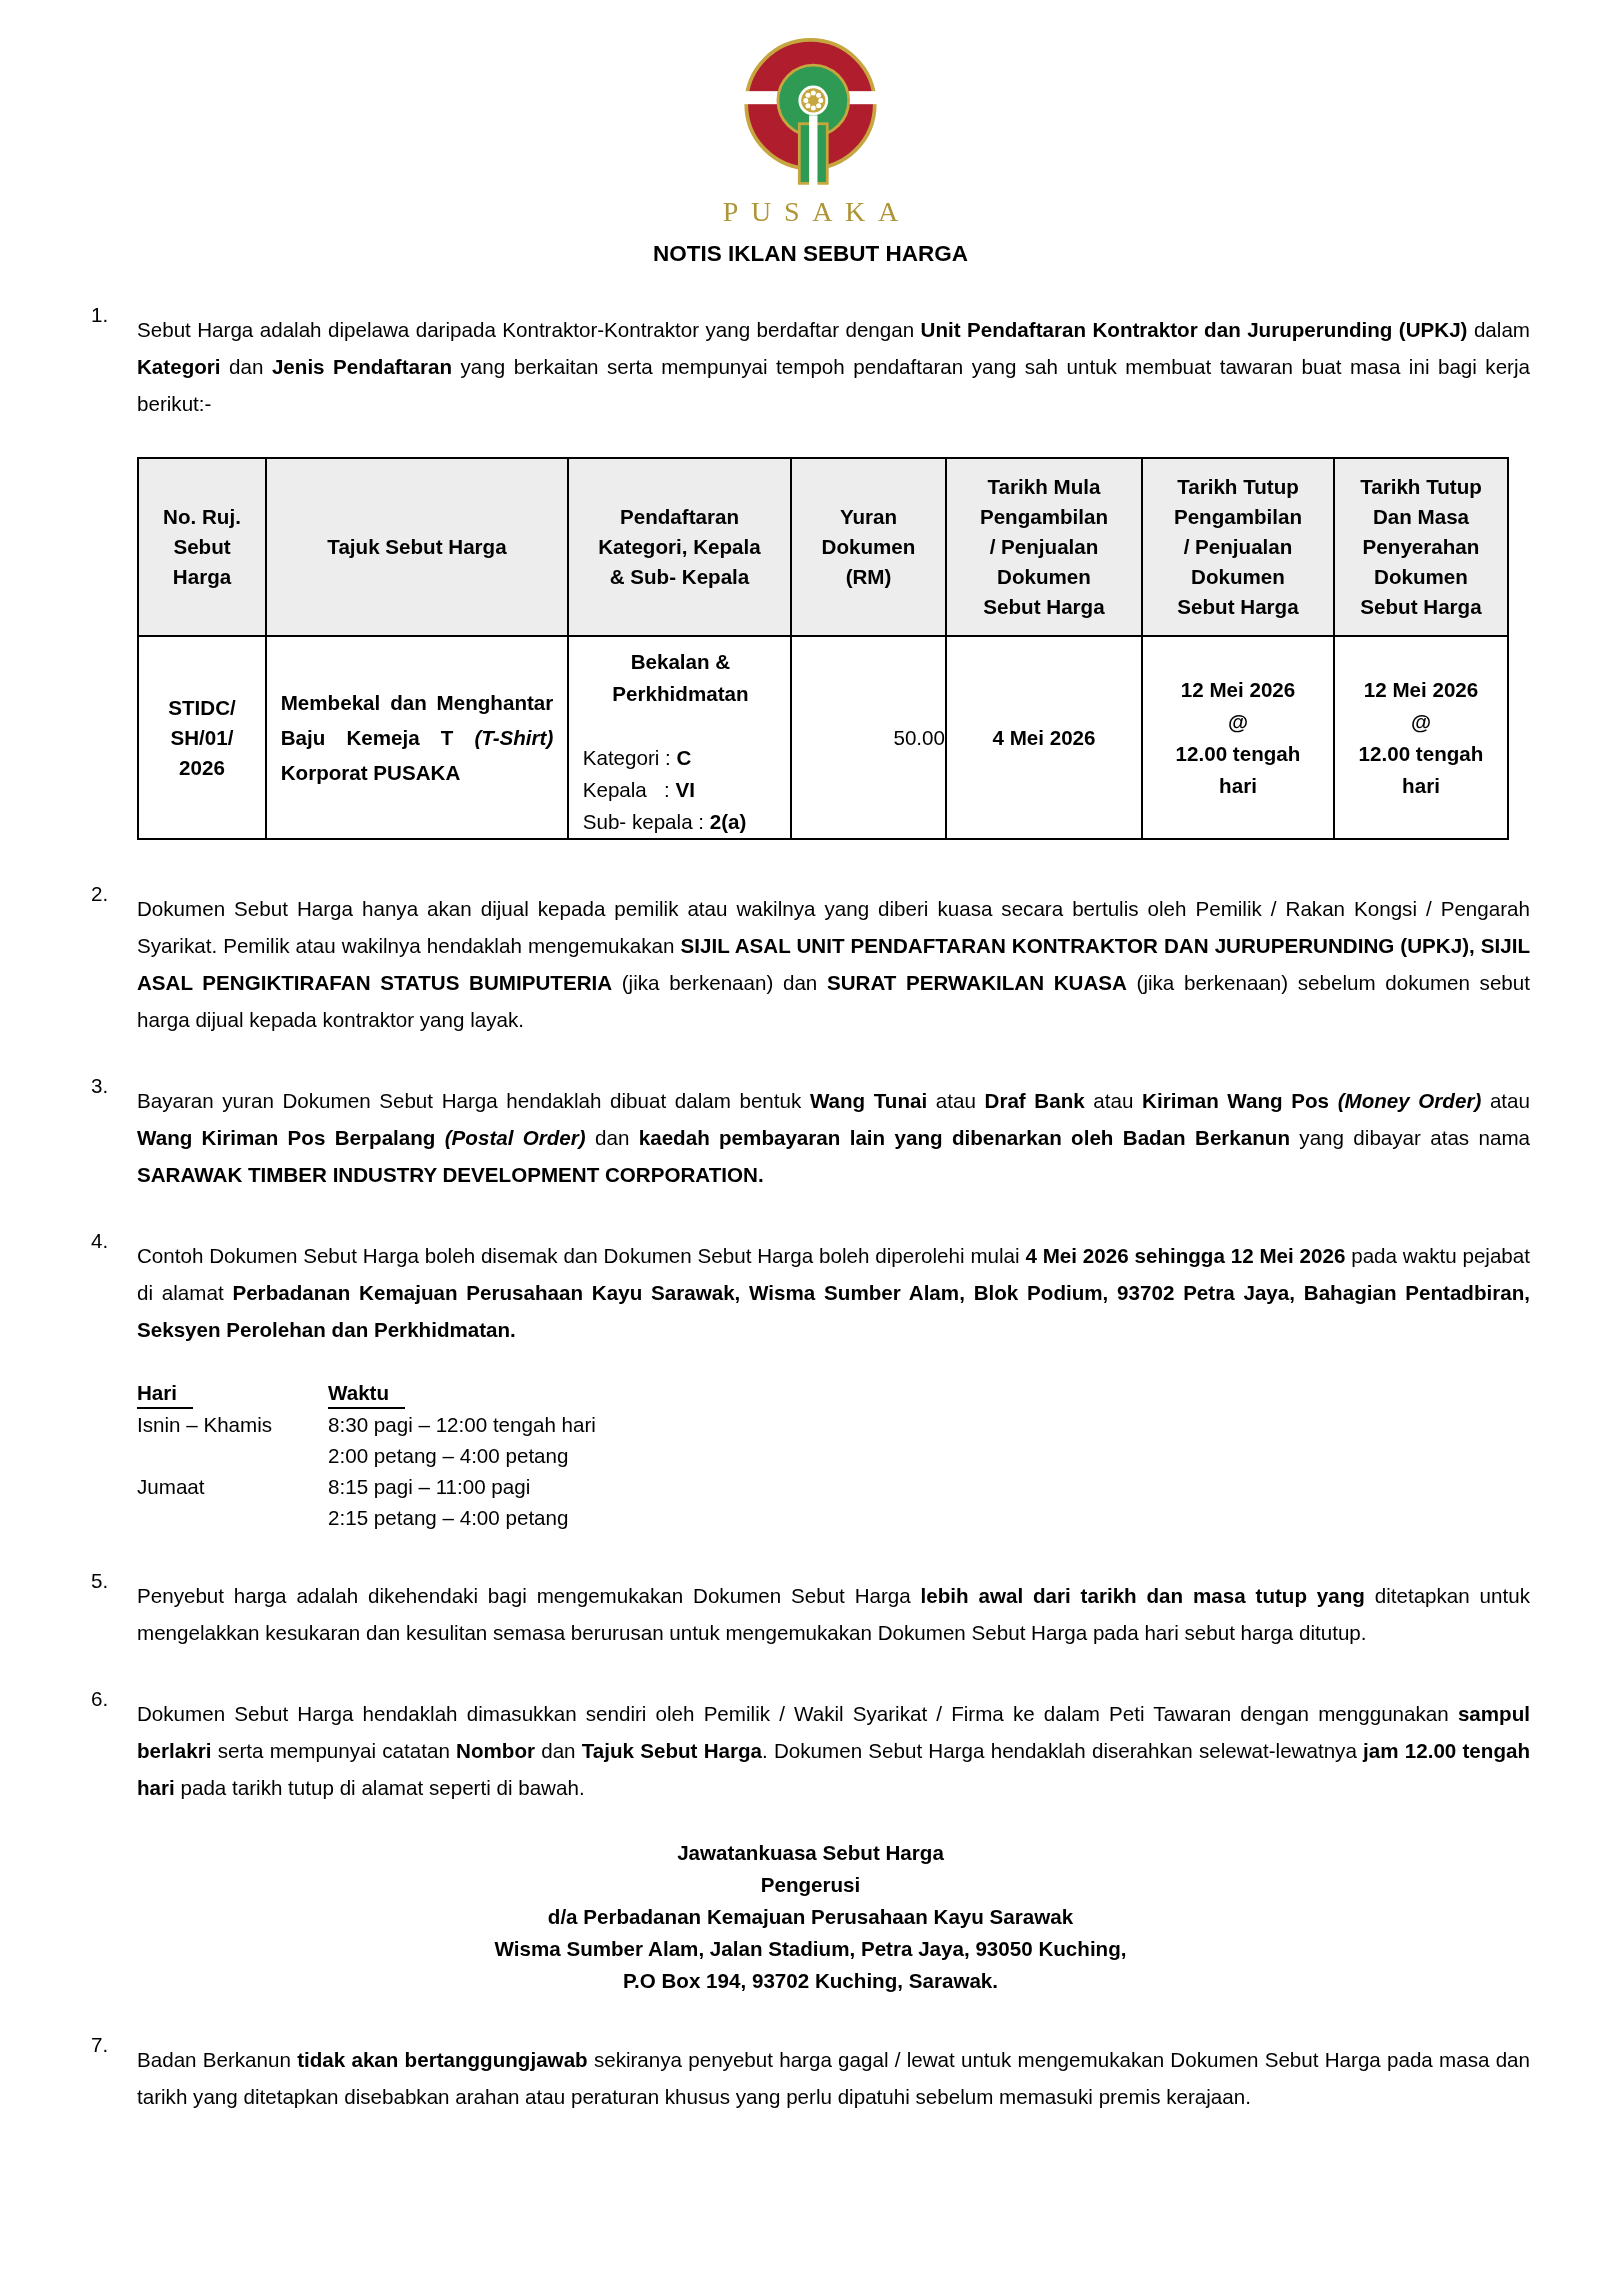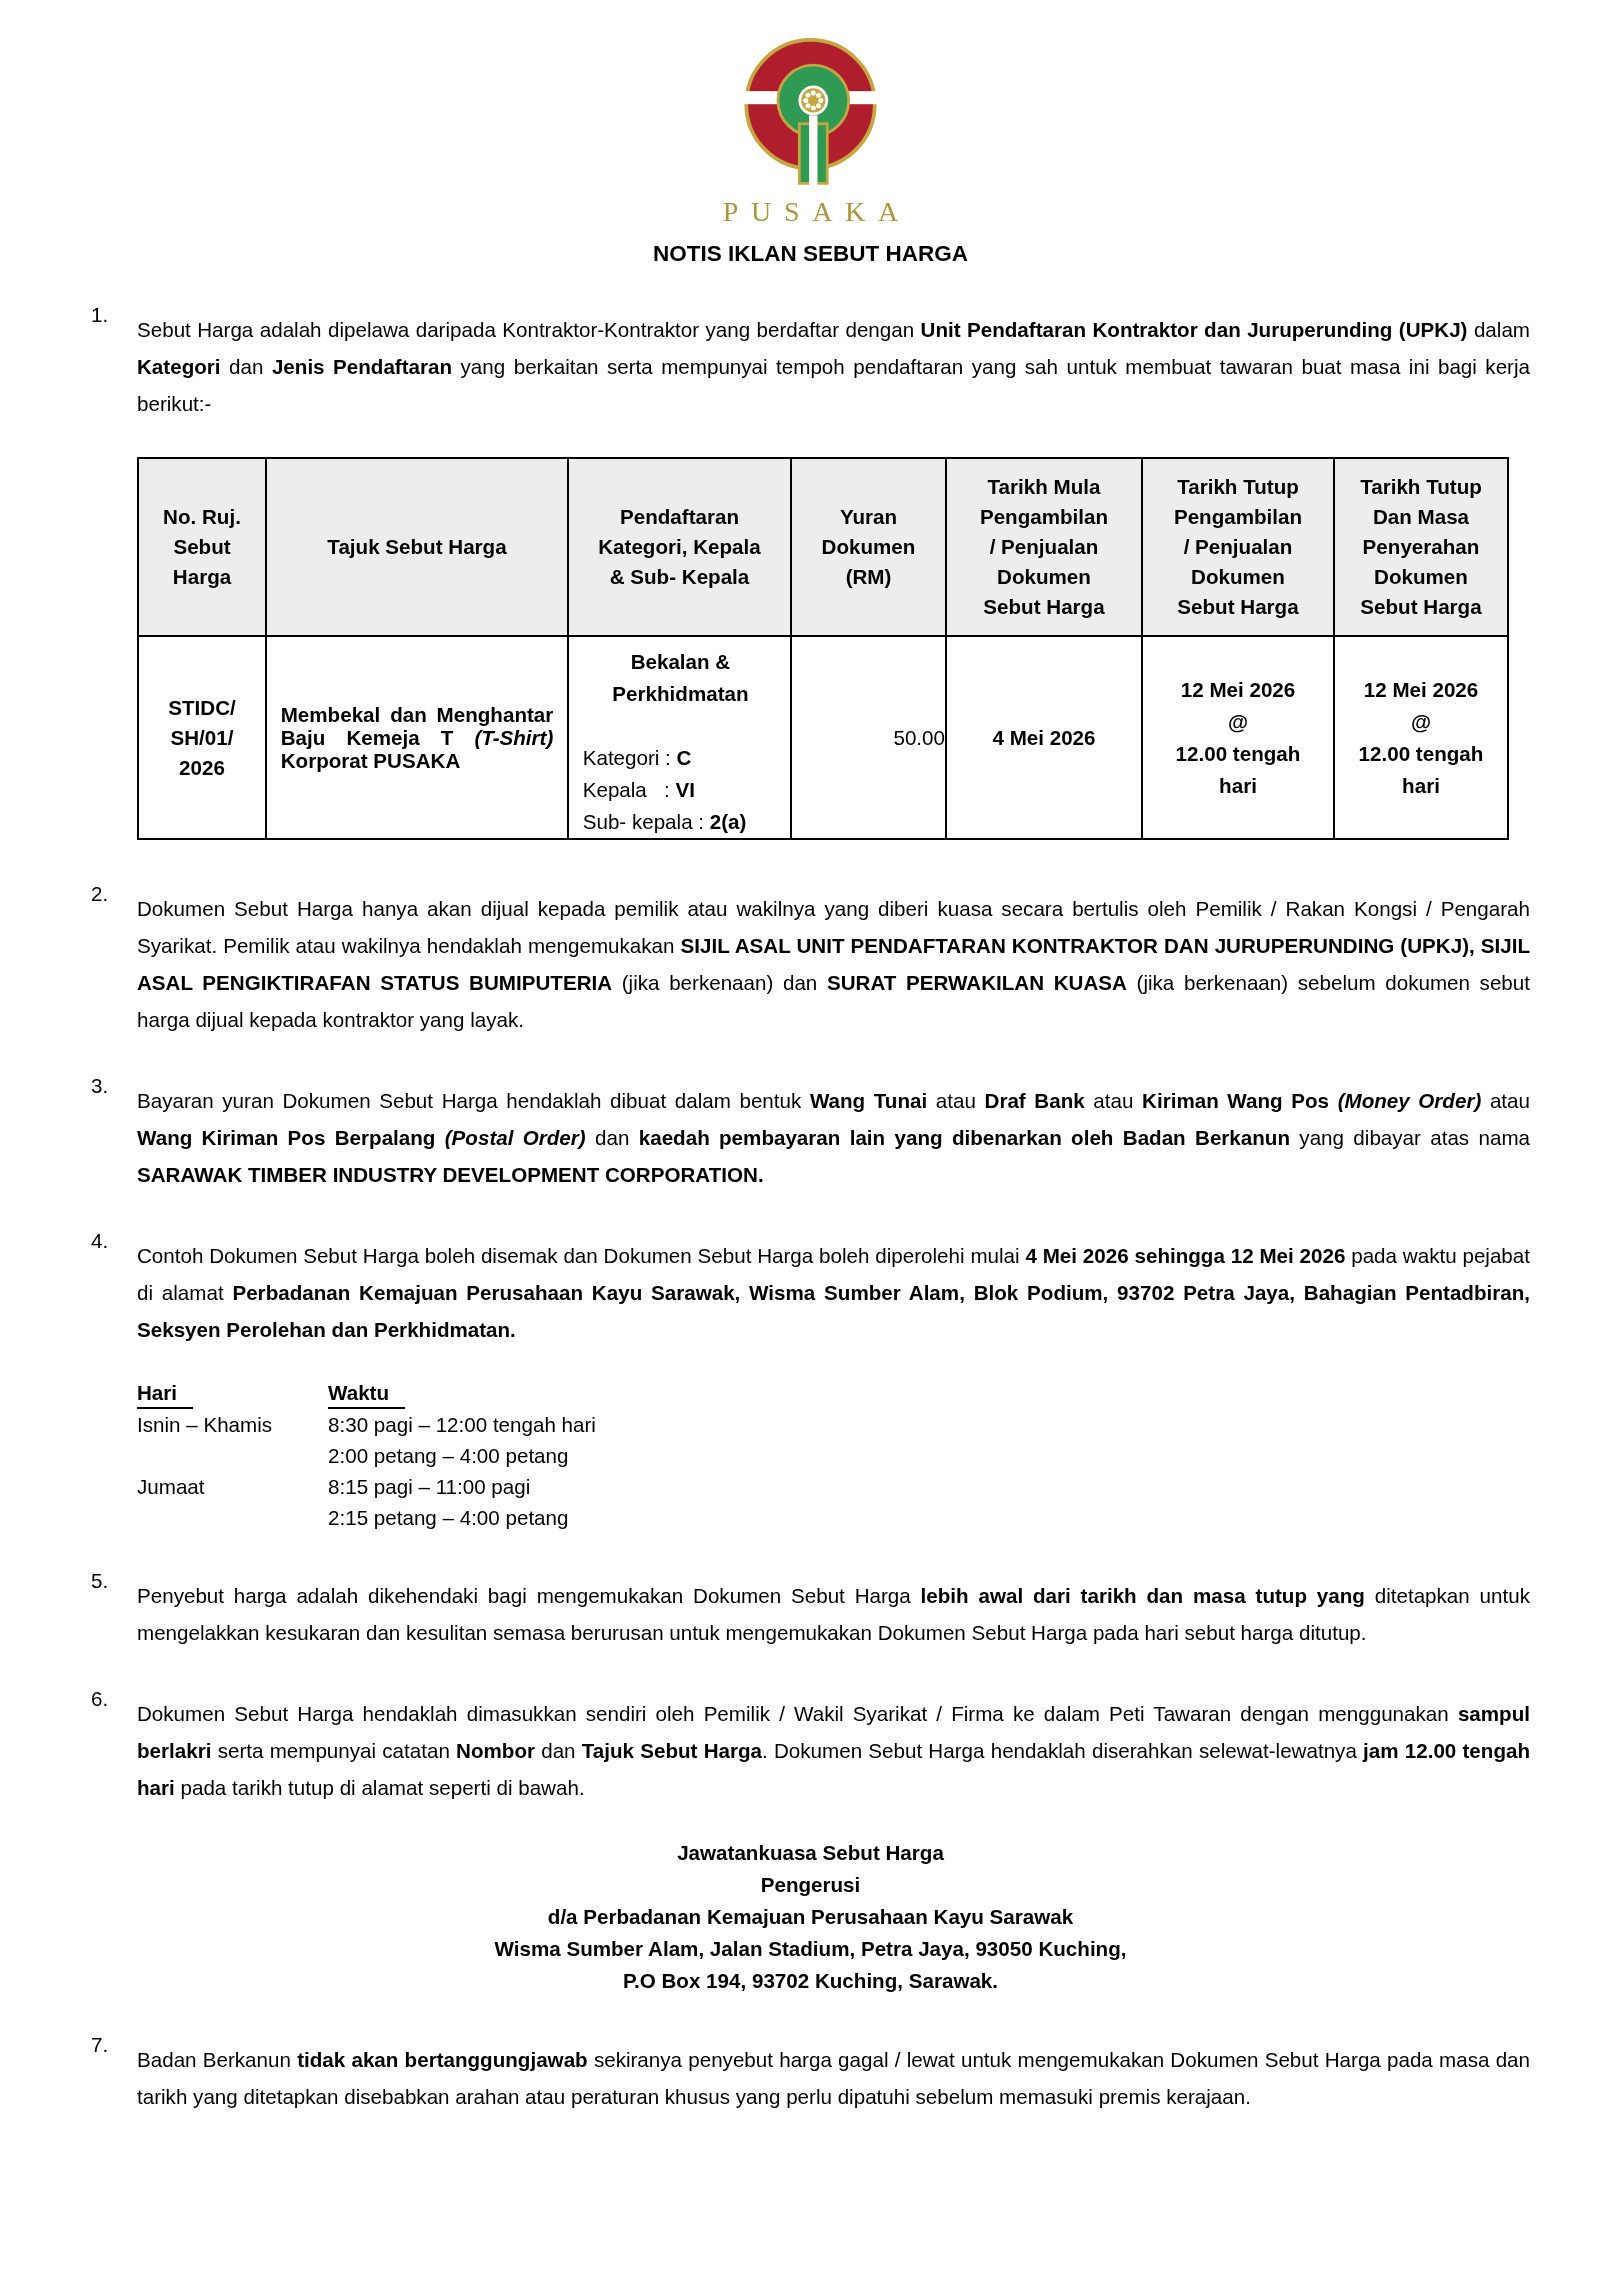--- a/index.html
+++ b/index.html
@@ -19,21 +19,21 @@
   .b { font-weight:bold; }
   .i { font-style:italic; }
 
   table.tender { margin:35px 0 0 46px; width:1371px; border-collapse:collapse; table-layout:fixed;
                  font-size:20.6px; border:2.9px solid #000; }
   table.tender th, table.tender td { border:2px solid #000; vertical-align:middle; }
   table.tender th { background:#EDEDED; font-weight:bold; height:178px; text-align:center;
                     line-height:30px; white-space:pre-line; border-bottom:2.9px solid #000; padding:3.9px 5.9px; }
   table.tender td { height:203px; background:#fff; }
   td.ref { text-align:center; font-weight:bold; white-space:pre-line; line-height:30px; }
-  td.title-cell { padding:0 13.7px; text-align:justify; line-height:23px; }
+  td.title-cell { padding:0 13.7px; text-align:justify; line-height:35px; }
   td.reg { vertical-align:top; padding:9.8px 11.8px 0 13.7px; line-height:32px; }
   .reg-type { text-align:center; font-weight:bold; white-space:pre-line; }
   .reg-lines { margin-top:32px; }
   .reg-line { white-space:pre; }
   td.fee { text-align:right; }
   td.date { text-align:center; font-weight:bold; white-space:pre-line; line-height:32px; }
 
   .schedule { margin:29px 0 0 46px; font-size:20.6px; line-height:31px; }
   .sched-row { display:flex; }
   .sched-day { flex:0 0 191px; }

